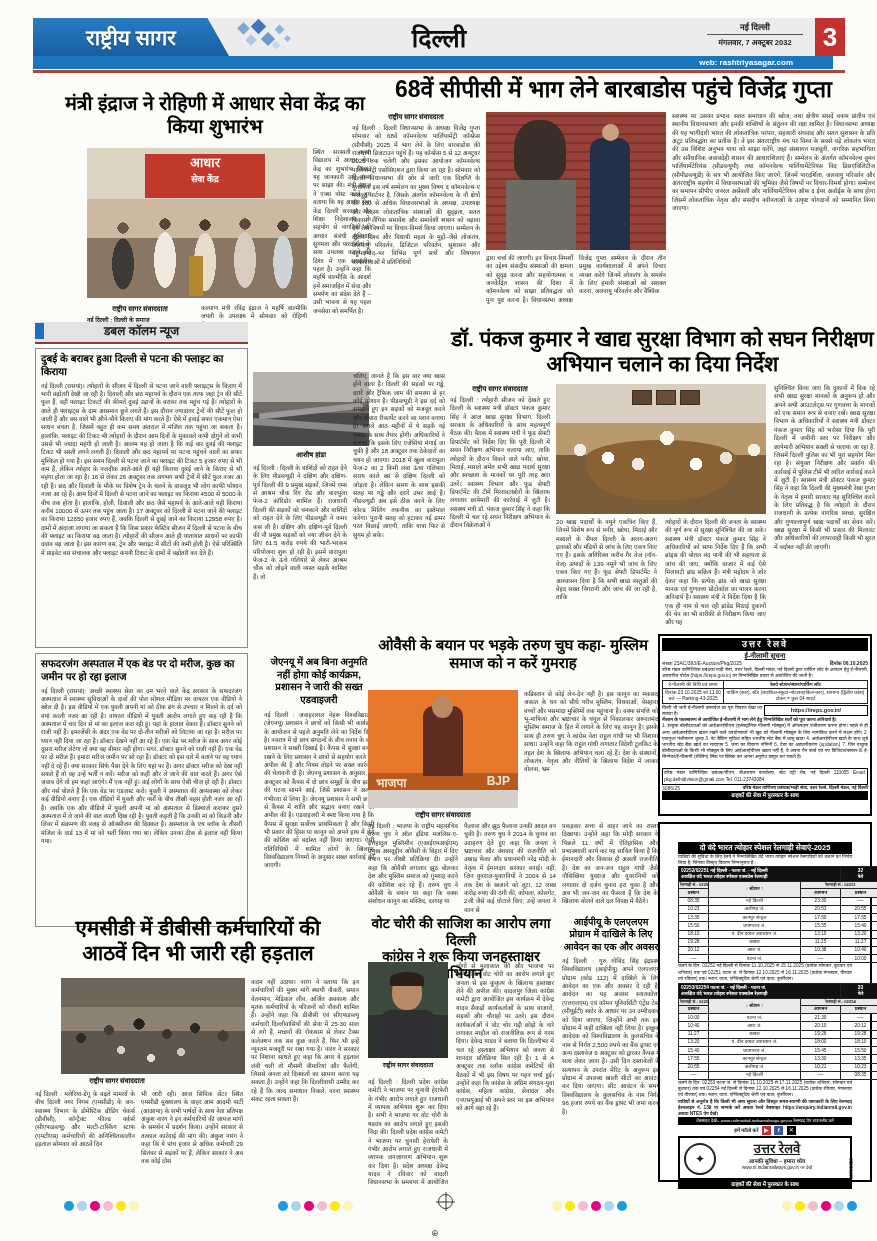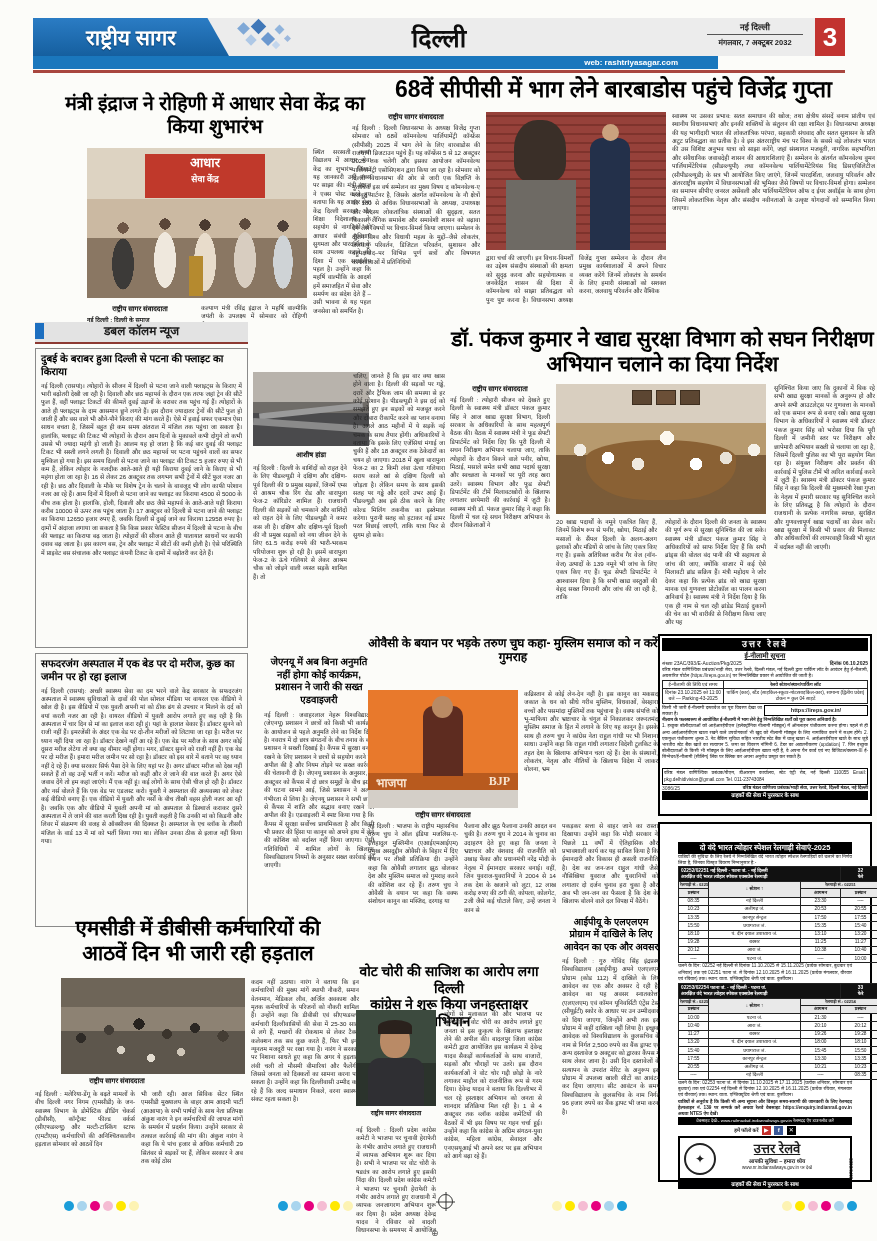--- a/index.html
+++ b/index.html
@@ -12,29 +12,29 @@
              clip-path:polygon(0 0,89% 0,100% 100%,0 100%);display:flex;align-items:center;justify-content:center;}
   .logo-band span{color:#fff;font-weight:700;font-size:21px;text-shadow:0 1px 1px #0b3c68;}
   .dia{position:absolute;transform:rotate(45deg);}
   .sec-title{left:0;right:0;top:2px;text-align:center;font-size:25px;font-weight:700;color:#0d0d0d;}
   .dateline{right:36px;top:3px;width:108px;text-align:center;}
   .dateline .c{font-size:8.5px;font-weight:700;}
   .dateline .rule{height:1px;background:#555;margin:2px 6px;}
   .dateline .d{font-size:7.5px;font-weight:700;}
   .pagebox{right:0;top:0;width:30px;height:38px;background:#c23330;color:#fff;font-size:26px;font-weight:700;
            display:flex;align-items:center;justify-content:center;}
-  .webstrip{left:33px;top:56px;width:685px;height:13px;background:#1a77bd;color:#fff;font-size:8px;font-weight:700;
+  .webstrip{left:33px;top:56px;width:800px;height:13px;background:#1a77bd;color:#fff;font-size:8px;font-weight:700;
             text-align:right;line-height:13px;padding-right:40px;box-sizing:border-box;}
   .redrule{left:33px;top:70px;width:812px;height:3px;background:#a8463f;}
   
   .hl{font-weight:700;text-align:center;color:#000;line-height:1.2;}
   .bt{font-size:6.15px;line-height:1.36;text-align:justify;color:#232323;overflow:hidden;}
   .byl{font-weight:700;font-size:6.8px;text-align:center;color:#111;}
   .cap{font-weight:700;font-size:6.8px;text-align:center;color:#111;}
-  .photo{background:#cfc8bb;overflow:hidden;font-family:Liberation Serif, serif;}
+  .photo{background:#cfc8bb;overflow:hidden;}
   
   .dcn-head{position:relative;height:20px;background:#e3e3e3;border-bottom:2px solid #8d3a33;}
   .dcn-head .bar{position:absolute;left:0;top:1px;width:9px;height:16px;background:#1d6fc0;}
   .dcn-head .t{line-height:18px;text-align:center;font-weight:700;font-size:12px;}
   .dcn-box{border:1px solid #8a8a8a;padding:4px 5px;box-sizing:border-box;background:#fbfbf8;}
   .dcn-hl{font-weight:700;font-size:10.2px;line-height:1.25;color:#000;}
   
   .ad{border:2px solid #000;background:#fff;box-sizing:border-box;font-size:5px;line-height:1.3;}
   .adbar{background:#000;color:#fff;text-align:center;font-weight:700;}
   .adtbl{border-collapse:collapse;width:100%;table-layout:fixed;}
@@ -170,21 +170,21 @@
     <div class="abs bt" style="left:215px;top:192px;width:101px;height:114px;">त्योहारों के दौरान दिल्ली की जनता के स्वास्थ्य की पूर्ण रूप से सुरक्षा सुनिश्चित की जा सके। स्वास्थ्य मंत्री डॉक्टर पंकज कुमार सिंह ने अधिकारियों को साफ निर्देश दिए हैं कि सभी ब्रांड्स की बोतल बंद पानी की भी सहायता से जांच की जाए, क्योंकि बाजार में कई ऐसे मिलावटी ब्रांड सक्रिय हैं। मंत्री महोदय ने जोर देकर कहा कि प्रत्येक ब्रांड को खाद्य सुरक्षा मानक एवं गुणवत्ता प्रोटोकॉल का पालन करना अनिवार्य है। स्वास्थ्य मंत्री ने निर्देश दिया है कि एक ही नाम से चल रही ब्रांडेड मिठाई दुकानों की चेन का भी बारीकी से निरीक्षण किया जाए और यह</div>
     <div class="abs bt" style="left:324px;top:58px;width:101px;height:248px;">सुनिश्चित किया जाए कि दुकानों में बिक रहे सभी खाद्य सुरक्षा मानकों के अनुरूप हो और अपने सभी आउटलेट्स पर गुणवत्ता के मानकों को एक समान रूप से बनाए रखें। खाद्य सुरक्षा विभाग के अधिकारियों ने स्वास्थ्य मंत्री डॉक्टर पंकज कुमार सिंह को भरोसा दिया कि पूरी दिल्ली में जमीनी स्तर पर निरीक्षण और छापेमारी अभियान सख्ती से चलाया जा रहा है, जिसमें दिल्ली पुलिस का भी पूरा सहयोग मिल रहा है। संयुक्त निरीक्षण और प्रवर्तन की कार्रवाई में पुलिस टीमें भी त्वरित कार्रवाई करने में जुटी हैं। स्वास्थ्य मंत्री डॉक्टर पंकज कुमार सिंह ने कहा कि दिल्ली की मुख्यमंत्री रेखा गुप्ता के नेतृत्व में हमारी सरकार यह सुनिश्चित करने के लिए प्रतिबद्ध है कि त्योहारों के दौरान राजधानी के प्रत्येक नागरिक स्वच्छ, सुरक्षित और गुणवत्तापूर्ण खाद्य पदार्थों का सेवन करें। खाद्य सुरक्षा में किसी भी प्रकार की मिलावट और अधिकारियों की लापरवाही किसी भी सूरत में बर्दाश्त नहीं की जाएगी।</div>
   </div>
 
   <div class="abs" style="left:264px;top:656px;width:110px;height:250px;">
     <div class="hl" style="font-size:9.8px;line-height:1.3;">जेएनयू में अब बिना अनुमति नहीं होगा कोई कार्यक्रम, प्रशासन ने जारी की सख्त एडवाइजरी</div>
     <div class="bt" style="margin-top:4px;height:192px;">नई दिल्ली : जवाहरलाल नेहरू विश्वविद्यालय (जेएनयू) प्रशासन ने छात्रों को किसी भी कार्यक्रम के आयोजन से पहले अनुमति लेने का निर्देश दिया है। नवरात्र में दो छात्र संगठनों के बीच तनाव के बाद प्रशासन ने सख्ती दिखाई है। कैंपस में सुरक्षा बनाए रखने के लिए प्रशासन ने छात्रों से सहयोग करने की अपील की है और नियम तोड़ने पर सख्त कार्रवाई की चेतावनी दी है। जेएनयू प्रशासन के अनुसार, दो अक्टूबर को कैंपस में दो छात्र समूहों के बीच झड़प की घटना सामने आई, जिसे प्रशासन ने अत्यंत गंभीरता से लिया है। जेएनयू प्रशासन ने सभी छात्रों से कैंपस में शांति और सद्भाव बनाए रखने की अपील की है। एडवाइजरी में स्पष्ट किया गया है कि कैंपस में सुरक्षा सर्वोच्च प्राथमिकता है और किसी भी प्रकार की हिंसा या कानून को अपने हाथ में लेने की कोशिश को बर्दाश्त नहीं किया जाएगा। ऐसी गतिविधियों में शामिल लोगों के खिलाफ विश्वविद्यालय नियमों के अनुसार सख्त कार्रवाई की जाएगी।</div>
   </div>
 
   <div class="abs" style="left:368px;top:636px;width:290px;height:276px;">
-    <div class="hl" style="font-size:12px;">ओवैसी के बयान पर भड़के तरुण चुघ कहा- मुस्लिम समाज को न करें गुमराह</div>
+    <div class="hl" style="font-size:15px;">ओवैसी के बयान पर भड़के तरुण चुघ कहा- मुस्लिम समाज को न करें गुमराह</div>
     <div class="abs photo" style="left:0;top:54px;width:150px;height:118px;background:linear-gradient(180deg,#e8792c 0 70%,#b85a1e 70% 100%);">
       <div style="position:absolute;left:8px;top:84px;font-size:12px;font-weight:700;color:#f7e3cf;">भाजपा</div>
       <div style="position:absolute;right:8px;top:84px;font-size:12px;font-weight:700;color:#f7e3cf;">BJP</div>
       <div style="position:absolute;left:55px;top:16px;width:40px;height:70px;background:#5e2c20;border-radius:10px 10px 0 0;"></div>
       <div style="position:absolute;left:64px;top:6px;width:21px;height:22px;background:#b98a64;border-radius:50%;"></div>
       <div style="position:absolute;left:0;top:100px;width:150px;height:18px;background:#d4cfc8;"></div>
     </div>
     <div class="abs bt" style="left:156px;top:54px;width:134px;height:118px;">कब्रिस्तान से कोई लेन-देन नहीं है। इस कानून का मकसद जकात के धन को सीधे गरीब मुस्लिम, विधवाओं, बेसहारा बच्चों और पसमांदा मुस्लिमों तक पहुंचाना है। वक्फ संपत्ति को भू-माफिया और भ्रष्टाचार के चंगुल से निकालकर जरूरतमंद मुस्लिम समाज के हित में लगाने के लिए यह कानून है। इसके साथ ही तरुण चुघ ने कांग्रेस नेता राहुल गांधी पर भी निशाना साधा। उन्होंने कहा कि राहुल गांधी लगातार विदेशी टूलकिट के तहत देश के खिलाफ अभियान चला रहे हैं। देश के संस्थानों, लोकतंत्र, नेतृत्व और नीतियों के खिलाफ विदेश में जाकर बोलना, भ्रम</div>
     <div class="abs byl" style="left:0;top:174px;width:150px;">राष्ट्रीय सागर संवाददाता</div>
     <div class="abs bt" style="left:0;top:186px;width:90px;height:90px;">नई दिल्ली : भाजपा के राष्ट्रीय महासचिव तरुण चुघ ने ऑल इंडिया मजलिस-ए-इत्तेहादुल मुस्लिमीन (एआईएमआईएम) प्रमुख असदुद्दीन ओवैसी के बिहार में दिए बयान पर तीखी प्रतिक्रिया दी। उन्होंने कहा कि ओवैसी लगातार झूठ बोलकर देश और मुस्लिम समाज को गुमराह करने की कोशिश कर रहे हैं। तरुण चुघ ने ओवैसी के बयान पर कहा कि वक्फ संशोधन कानून का मस्जिद, दरगाह या</div>
@@ -430,21 +430,21 @@
         radial-gradient(circle 6px at 60px 72px,#d9d2c6 70%,transparent 71%),
         radial-gradient(circle 6px at 120px 74px,#cfc6b8 70%,transparent 71%),
         radial-gradient(circle 6px at 90px 80px,#e4ddd1 70%,transparent 71%)"></div>
     </div>
     <div class="abs byl" style="left:26px;top:160px;width:112px;">राष्ट्रीय सागर संवाददाता</div>
     <div class="abs bt" style="left:0;top:174px;width:100px;height:98px;">नई दिल्ली : मलेरिया-डेंगू के बढ़ते मामलों के बीच दिल्ली नगर निगम (एमसीडी) के जन-स्वास्थ्य विभाग के डोमेस्टिक ब्रीडिंग चेकर्स (डीबीसी), कॉन्ट्रैक्ट फील्ड वर्कर्स (सीएफडब्ल्यू) और मल्टी-टास्किंग स्टाफ (एमटीएस) कर्मचारियों की अनिश्चितकालीन हड़ताल सोमवार को आठवें दिन</div>
     <div class="abs bt" style="left:106px;top:174px;width:102px;height:98px;">भी जारी रही। आज सिविक सेंटर स्थित एमसीडी मुख्यालय के बाहर आम आदमी पार्टी (आआपा) के सभी पार्षदों के साथ नेता प्रतिपक्ष अंकुश नारंग ने इन कर्मचारियों की जायज मांगों के समर्थन में प्रदर्शन किया। उन्होंने सरकार से तत्काल कार्रवाई की मांग की। अंकुश नारंग ने कहा कि ये पांच हजार से अधिक कर्मचारी 29 सितंबर से सड़कों पर हैं, लेकिन सरकार ने अब तक कोई ठोस</div>
     <div class="abs bt" style="left:216px;top:62px;width:108px;height:210px;">कदम नहीं उठाया। नारंग ने बताया कि इन कर्मचारियों की मुख्य मांगें स्थायी नौकरी, समान वेतनमान, मेडिकल लीव, अर्जित अवकाश और मृतक कर्मचारियों के परिजनों को नौकरी शामिल हैं। उन्होंने कहा कि डीबीसी एवं सीएफडब्ल्यू कर्मचारी दिल्लीवासियों की सेवा में 25-30 साल से लगे हैं, मच्छरों की रोकथाम से लेकर टैक्स कलेक्शन तक सब कुछ करते हैं, फिर भी इन्हें न्यूनतम मजदूरी पर रखा गया है। नारंग ने सरकार पर निशाना साधते हुए कहा कि अगर ये हड़ताल लंबी चली तो मौसमी बीमारियां और फैलेंगी, जिससे जनता को दिक्कतों का सामना करना पड़ सकता है। उन्होंने कहा कि दिल्लीवासी उम्मीद कर रहे हैं कि जल्द समाधान निकले, वरना स्वास्थ्य संकट रहता सकता है।</div>
   </div>
 
-  <div class="abs" style="left:356px;top:916px;width:186px;height:268px;margin-top:48px;">
+  <div class="abs" style="left:368px;top:916px;width:186px;height:268px;">
     <div class="hl" style="font-size:13.8px;">
       <div>वोट चोरी की साजिश का आरोप लगा दिल्ली</div>
       <div>कांग्रेस ने शुरू किया जनहस्ताक्षर अभियान</div>
     </div>
     <div class="abs photo" style="left:0;top:46px;width:80px;height:96px;background:linear-gradient(180deg,#3c4a3e 0 55%,#2b332c 55% 100%);">
       <div style="position:absolute;left:24px;top:14px;width:30px;height:34px;background:#b98a66;border-radius:46%;"></div>
       <div style="position:absolute;left:22px;top:10px;width:34px;height:14px;background:#2a211c;border-radius:50% 50% 0 0;"></div>
       <div style="position:absolute;left:12px;top:48px;width:56px;height:48px;background:#2f2f33;border-radius:12px 12px 0 0;"></div>
     </div>
     <div class="abs byl" style="left:0;top:144px;width:80px;font-size:6.2px;">राष्ट्रीय सागर संवाददाता</div>

